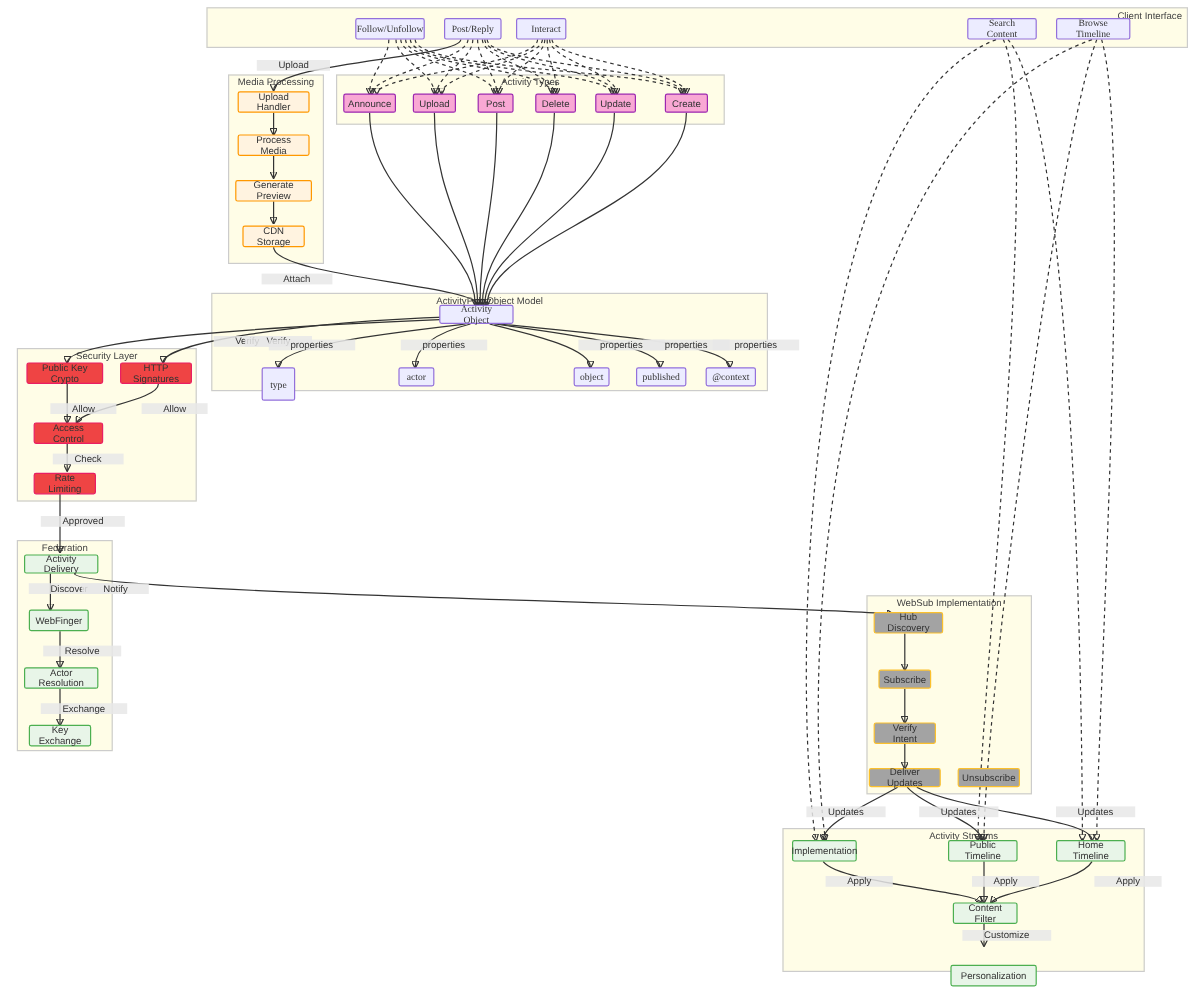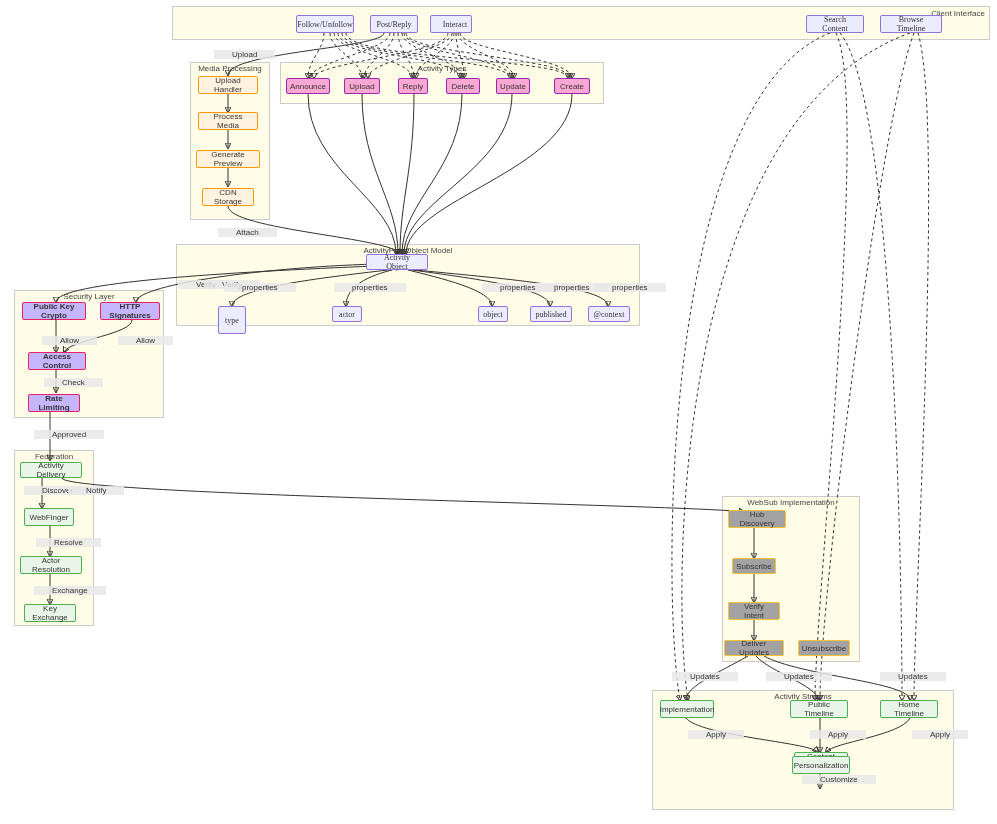--- a/index.html
+++ b/index.html
@@ -38,21 +38,21 @@
     align-items: center;
     justify-content: center;
     text-align: center;
     font-size: 8px;
     border-width: 1px;
     border-style: solid;
     border-radius: 2px;
   }
   .n-purple { background:#f9a8d4; border-color:#9c27b0; }
   .n-orange { background:#fff3e0; border-color:#ff9800; }
-  .n-pink   { background:#c4b5fd; border-color:#e91e63;font-weight:bold; }
+  .n-pink   { background:#ef4444; border-color:#e91e63; }
   .n-green  { background:#e8f5e8; border-color:#4caf50; }
   .n-def    { background:#ECECFF; border-color:#9370DB;font-family:Liberation Serif, serif; }
   .n-yellow { background:#a3a3a3; border-color:#fbc02d; }
   .edge-label {
     position: absolute;
     font-size: 8px;
     color: #333;
     background: rgba(232,232,232,0.85);
     padding: 0 18px;
     white-space: nowrap;
@@ -195,21 +195,21 @@
   </svg>
 
   <div class="node n-def" style="left:296px; top:15px; width:58px; height:18px;">Follow/Unfollow</div>
   <div class="node n-def" style="left:370px; top:15px; width:48px; height:18px;">Post/Reply</div>
   <div class="node n-def" style="left:430px; top:15px; width:42px; height:18px;padding-left:14px;">Interact</div>
   <div class="node n-def" style="left:806px; top:15px; width:58px; height:18px;">Search Content</div>
   <div class="node n-def" style="left:880px; top:15px; width:62px; height:18px;">Browse Timeline</div>
 
   <div class="node n-purple" style="left:286px; top:78px; width:44px; height:16px;">Announce</div>
   <div class="node n-purple" style="left:344px; top:78px; width:36px; height:16px;">Upload</div>
-  <div class="node n-purple" style="left:398px; top:78px; width:30px; height:16px;">Reply</div>
+  <div class="node n-purple" style="left:398px; top:78px; width:30px; height:16px;">Post</div>
   <div class="node n-purple" style="left:446px; top:78px; width:34px; height:16px;">Delete</div>
   <div class="node n-purple" style="left:496px; top:78px; width:34px; height:16px;">Update</div>
   <div class="node n-purple" style="left:554px; top:78px; width:36px; height:16px;">Create</div>
 
   <div class="node n-orange" style="left:198px; top:76px; width:60px; height:18px;">Upload Handler</div>
   <div class="node n-orange" style="left:198px; top:112px; width:60px; height:18px;">Process Media</div>
   <div class="node n-orange" style="left:196px; top:150px; width:64px; height:18px;">Generate Preview</div>
   <div class="node n-orange" style="left:202px; top:188px; width:52px; height:18px;">CDN Storage</div>
 
   <div class="node n-def" style="left:366px; top:254px; width:62px; height:16px;">Activity Object</div>
@@ -232,21 +232,21 @@
   <div class="node n-yellow" style="left:728px; top:510px; width:58px; height:18px;">Hub Discovery</div>
   <div class="node n-yellow" style="left:732px; top:558px; width:44px; height:16px;">Subscribe</div>
   <div class="node n-yellow" style="left:728px; top:602px; width:52px; height:18px;">Verify Intent</div>
   <div class="node n-yellow" style="left:724px; top:640px; width:60px; height:16px;">Deliver Updates</div>
   <div class="node n-yellow" style="left:798px; top:640px; width:52px; height:16px;">Unsubscribe</div>
 
   <div class="node n-green" style="left:660px; top:700px; width:54px; height:18px;">Implementation</div>
   <div class="node n-green" style="left:790px; top:700px; width:58px; height:18px;">Public Timeline</div>
   <div class="node n-green" style="left:880px; top:700px; width:58px; height:18px;">Home Timeline</div>
   <div class="node n-green" style="left:794px; top:752px; width:54px; height:18px;">Content Filter</div>
-  <div class="node n-green" style="left:792px; top:756px; width:58px; height:18px;">Personalization</div>
+  <div class="node n-green" style="left:792px; top:804px; width:72px; height:18px;">Personalization</div>
 
   <span class="edge-label" style="left:214px; top:50px;">Upload</span>
   <span class="edge-label" style="left:218px; top:228px;">Attach</span>
 
   <span class="edge-label" style="left:178px; top:280px;">Verify</span>
   <span class="edge-label" style="left:204px; top:280px;">Verify</span>
   <span class="edge-label" style="left:224px; top:283px;">properties</span>
   <span class="edge-label" style="left:334px; top:283px;">properties</span>
   <span class="edge-label" style="left:482px; top:283px;">properties</span>
   <span class="edge-label" style="left:536px; top:283px;">properties</span>

